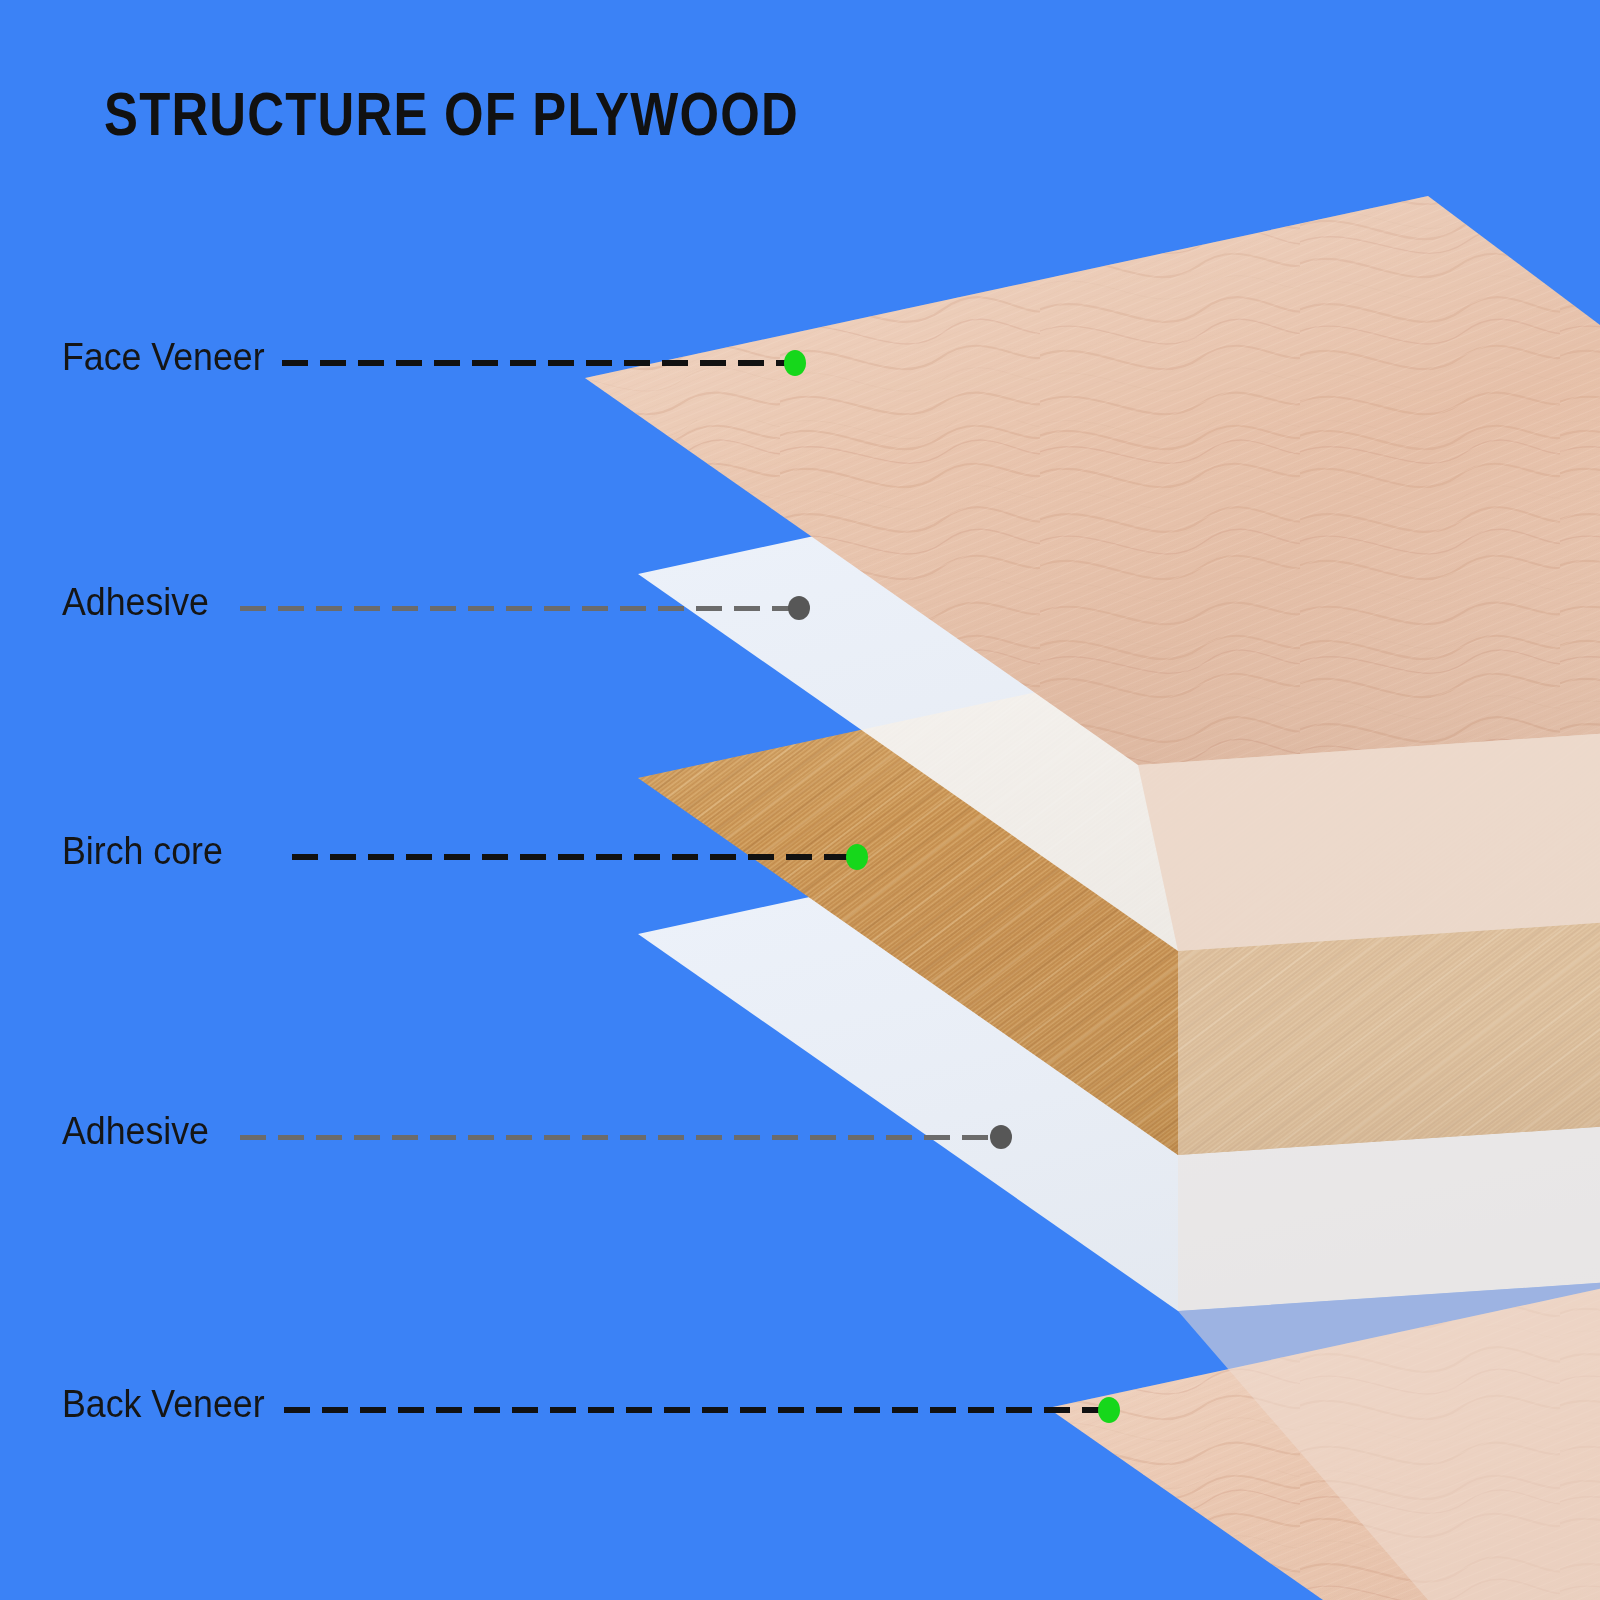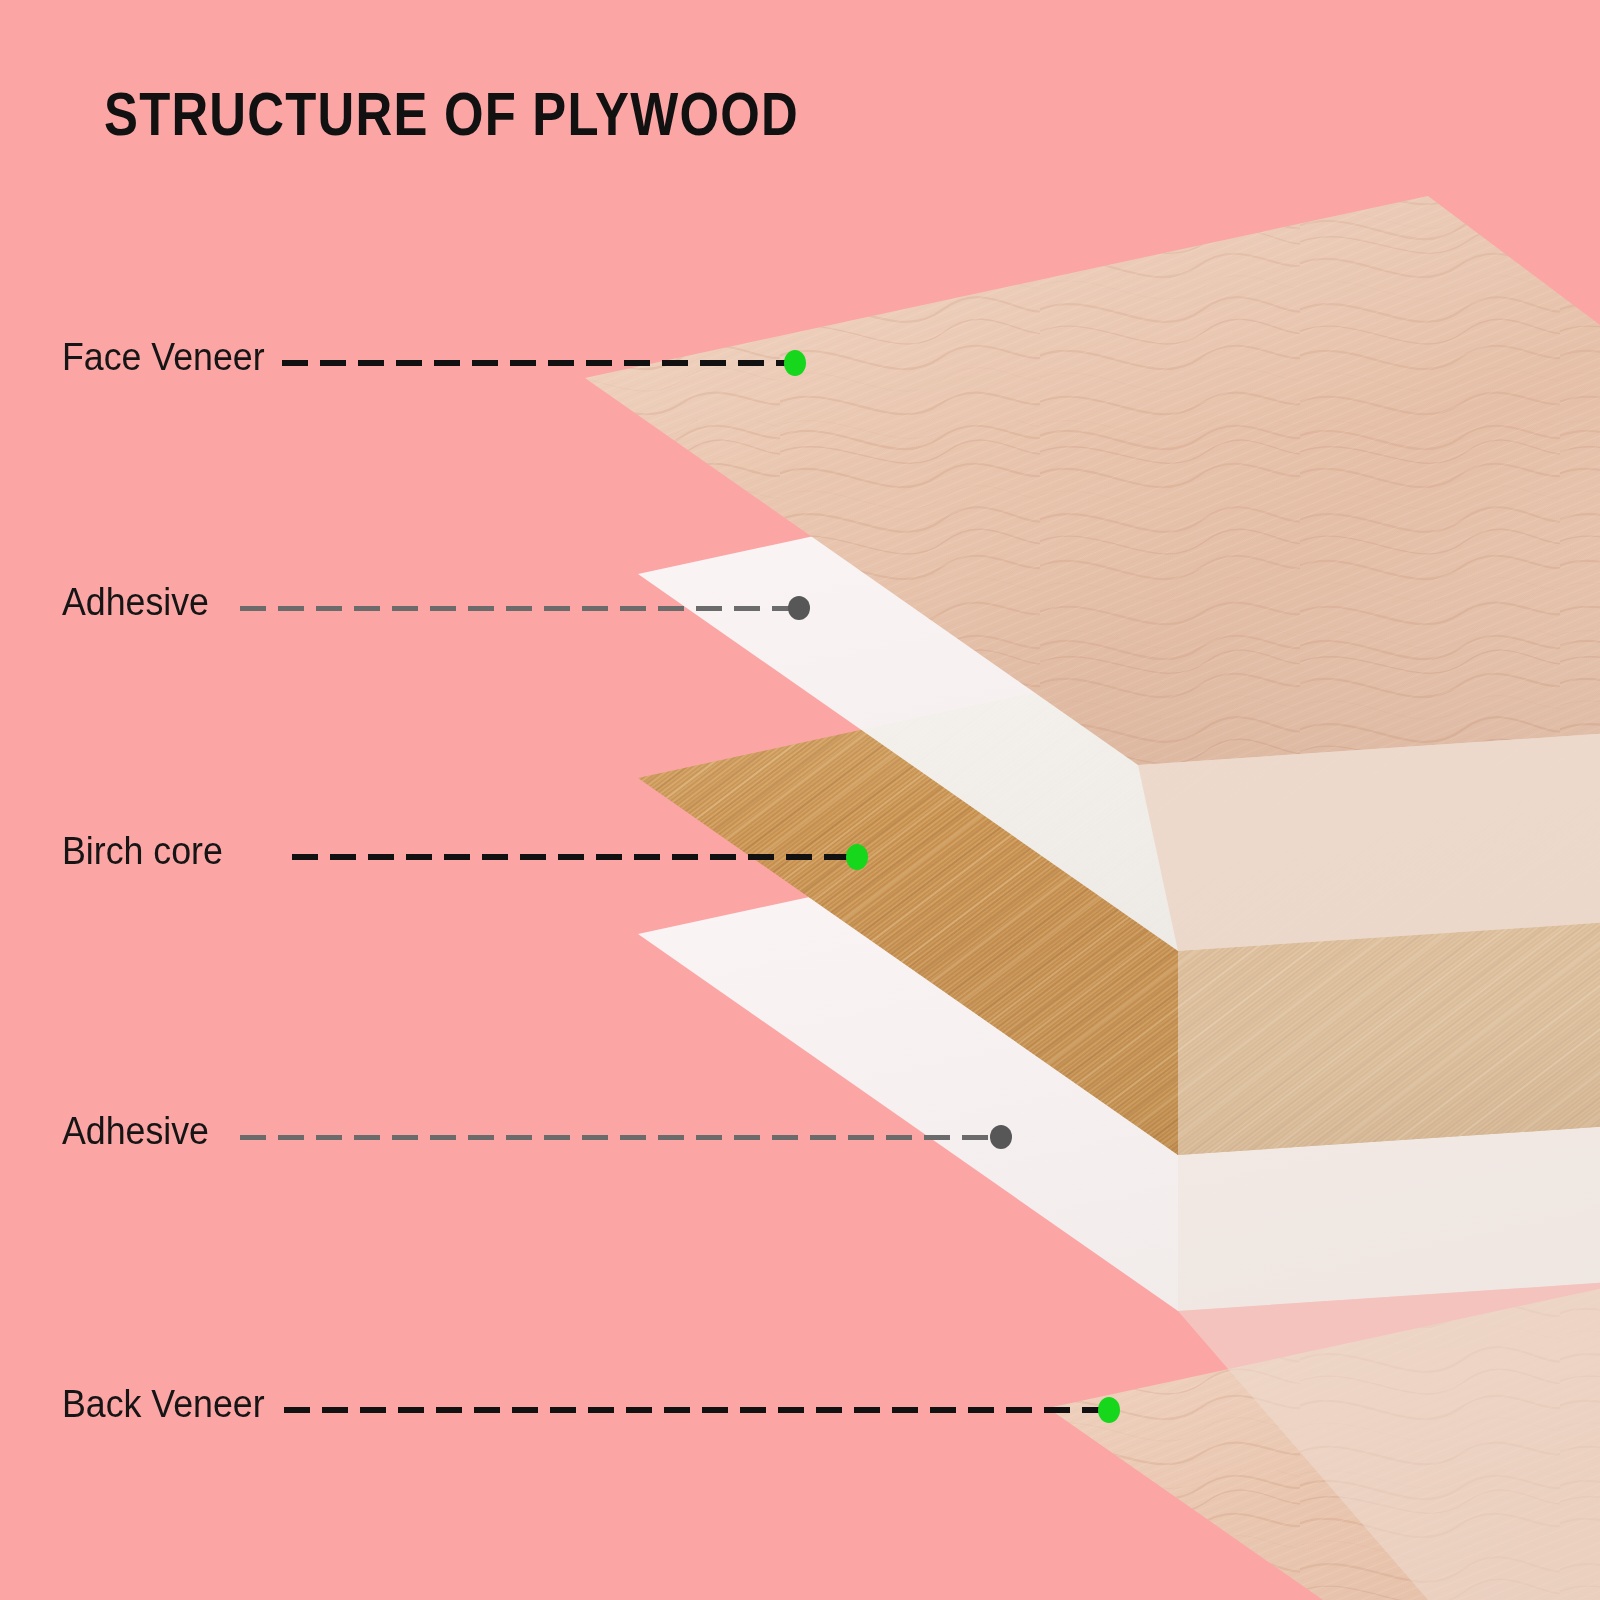--- a/index.html
+++ b/index.html
@@ -10,21 +10,21 @@
     width: 1600px;
     height: 1600px;
     background: #e8e7e5;
     font-family: "Liberation Sans", sans-serif;
     overflow: hidden;
   }
   #stage {
     position: relative;
     width: 1600px;
     height: 1600px;
-    background: #fca5a5;
+    background: #3b82f6;
     overflow: hidden;
   }
 
   
   #title {
     position: absolute;
     left: 104px;
     top: 78px;
     font-family: "Liberation Sans", sans-serif;
     font-size: 62px;

